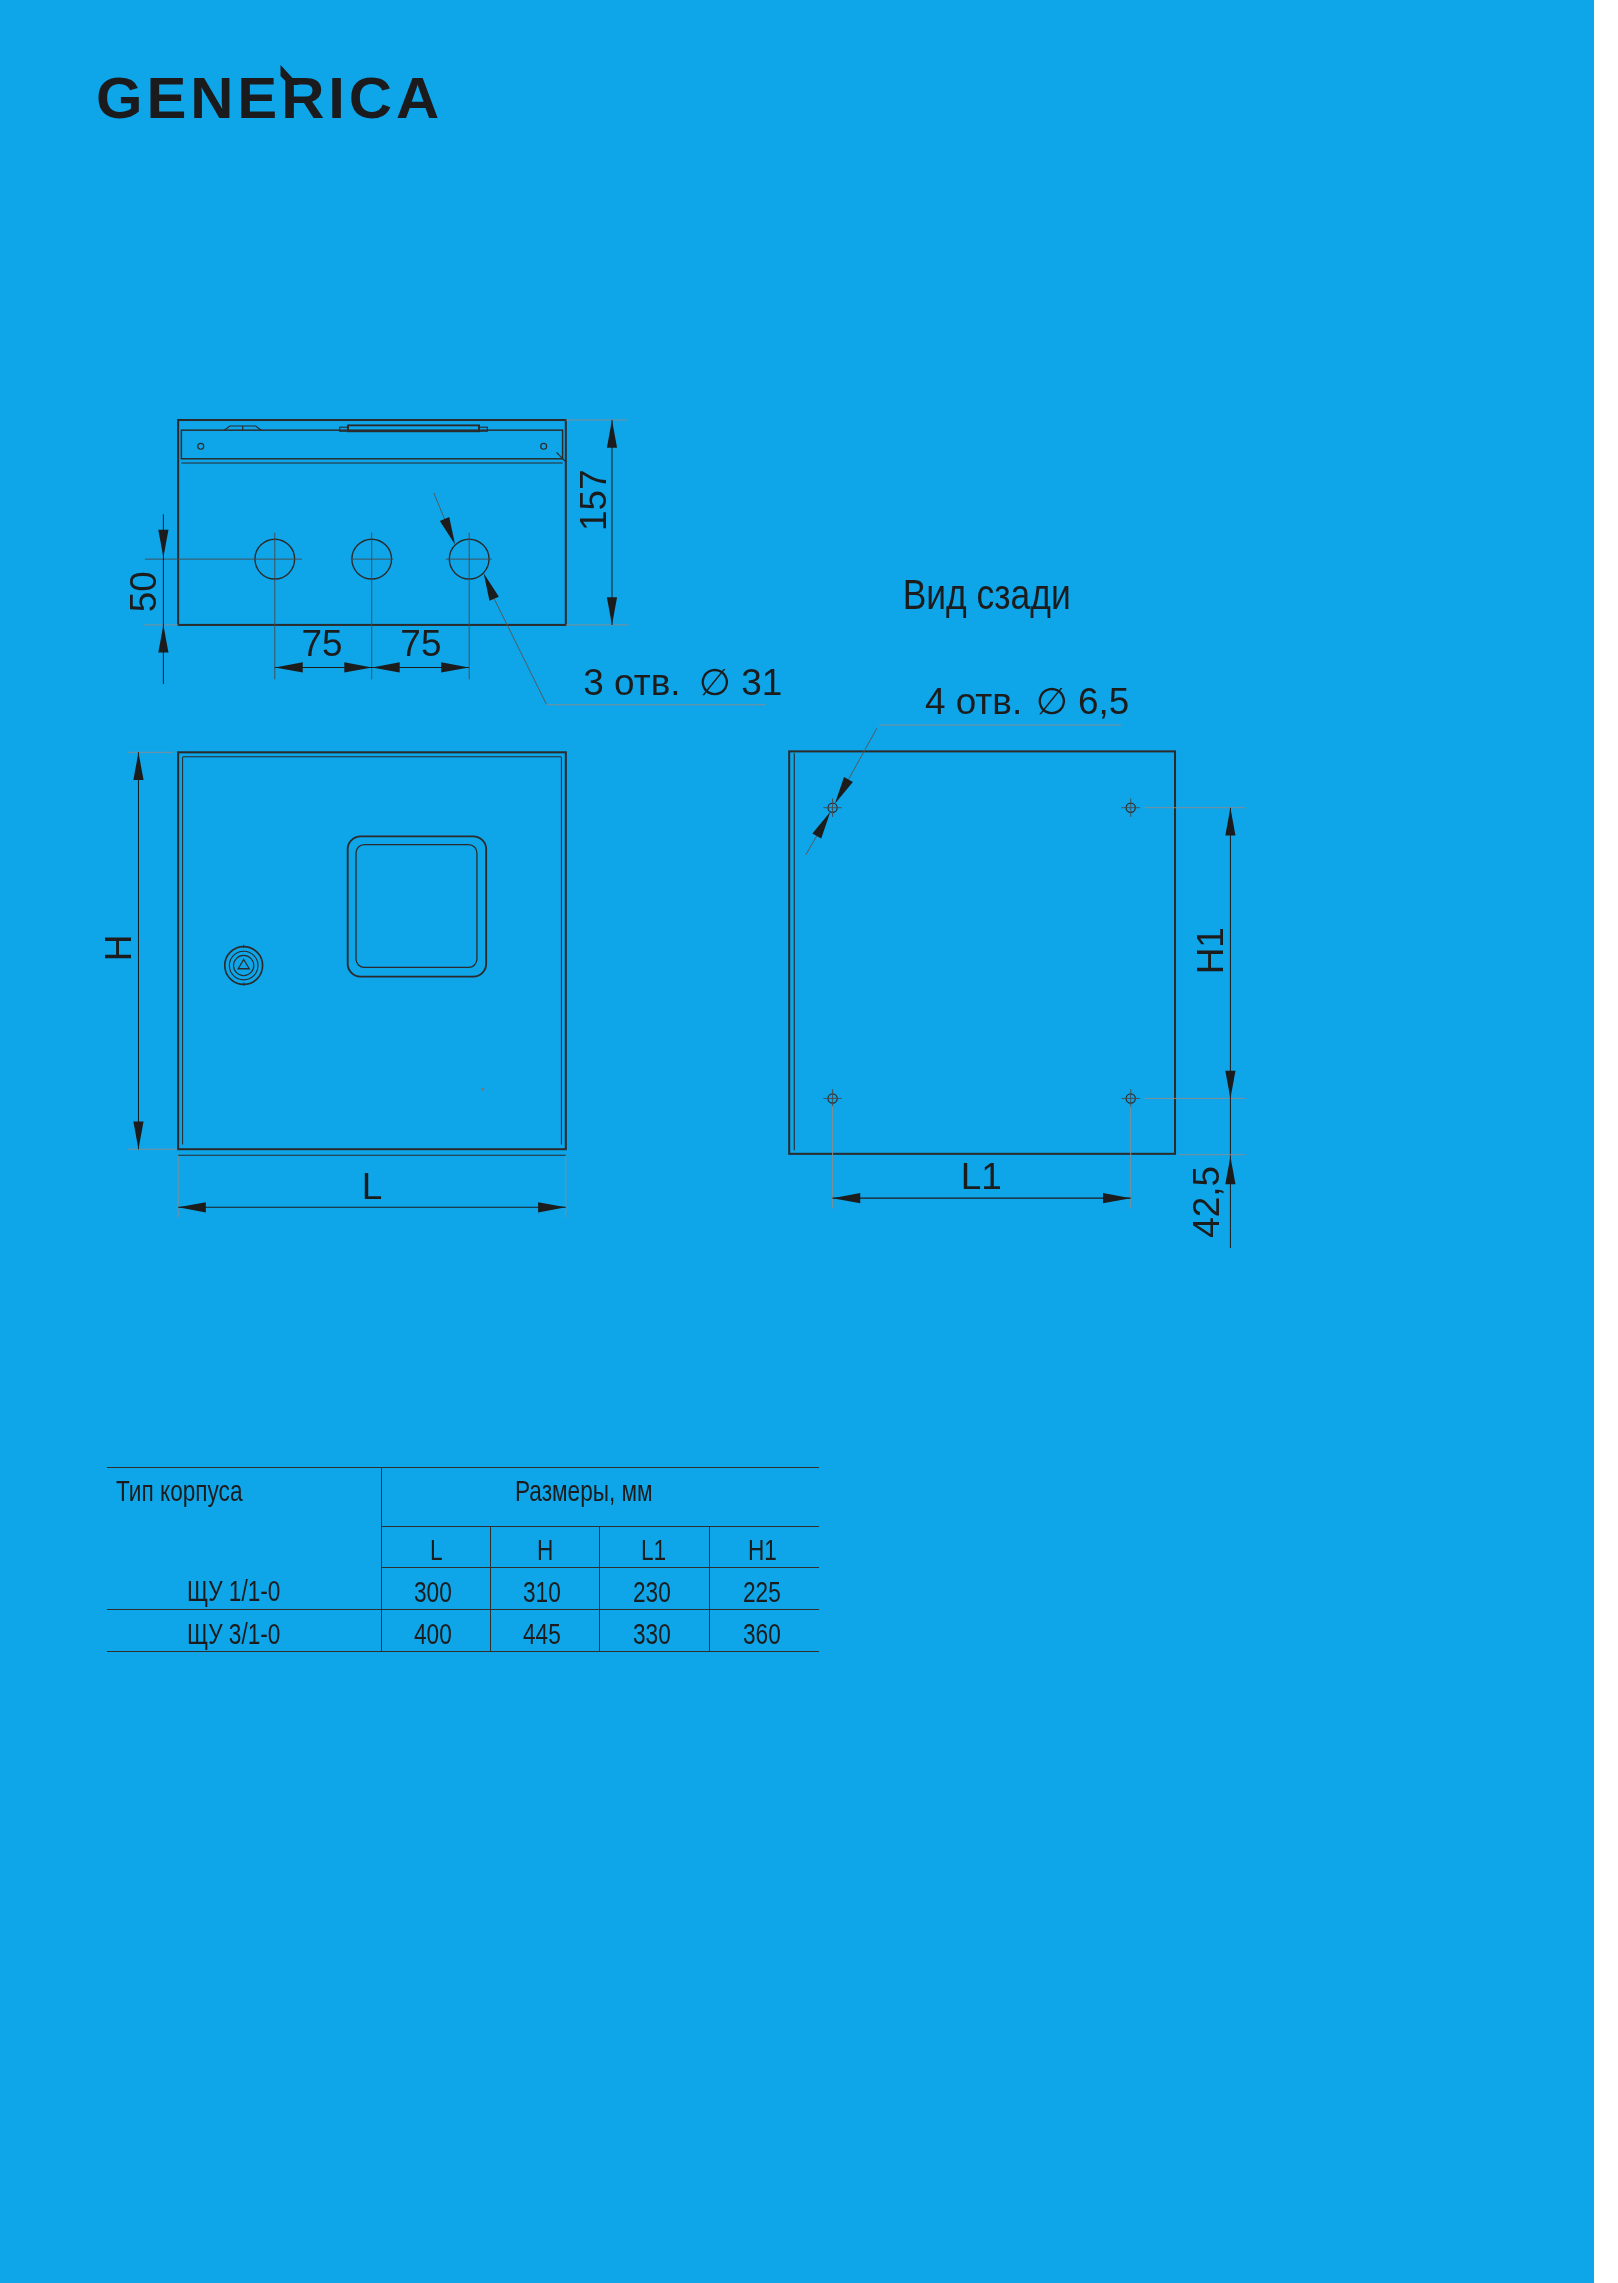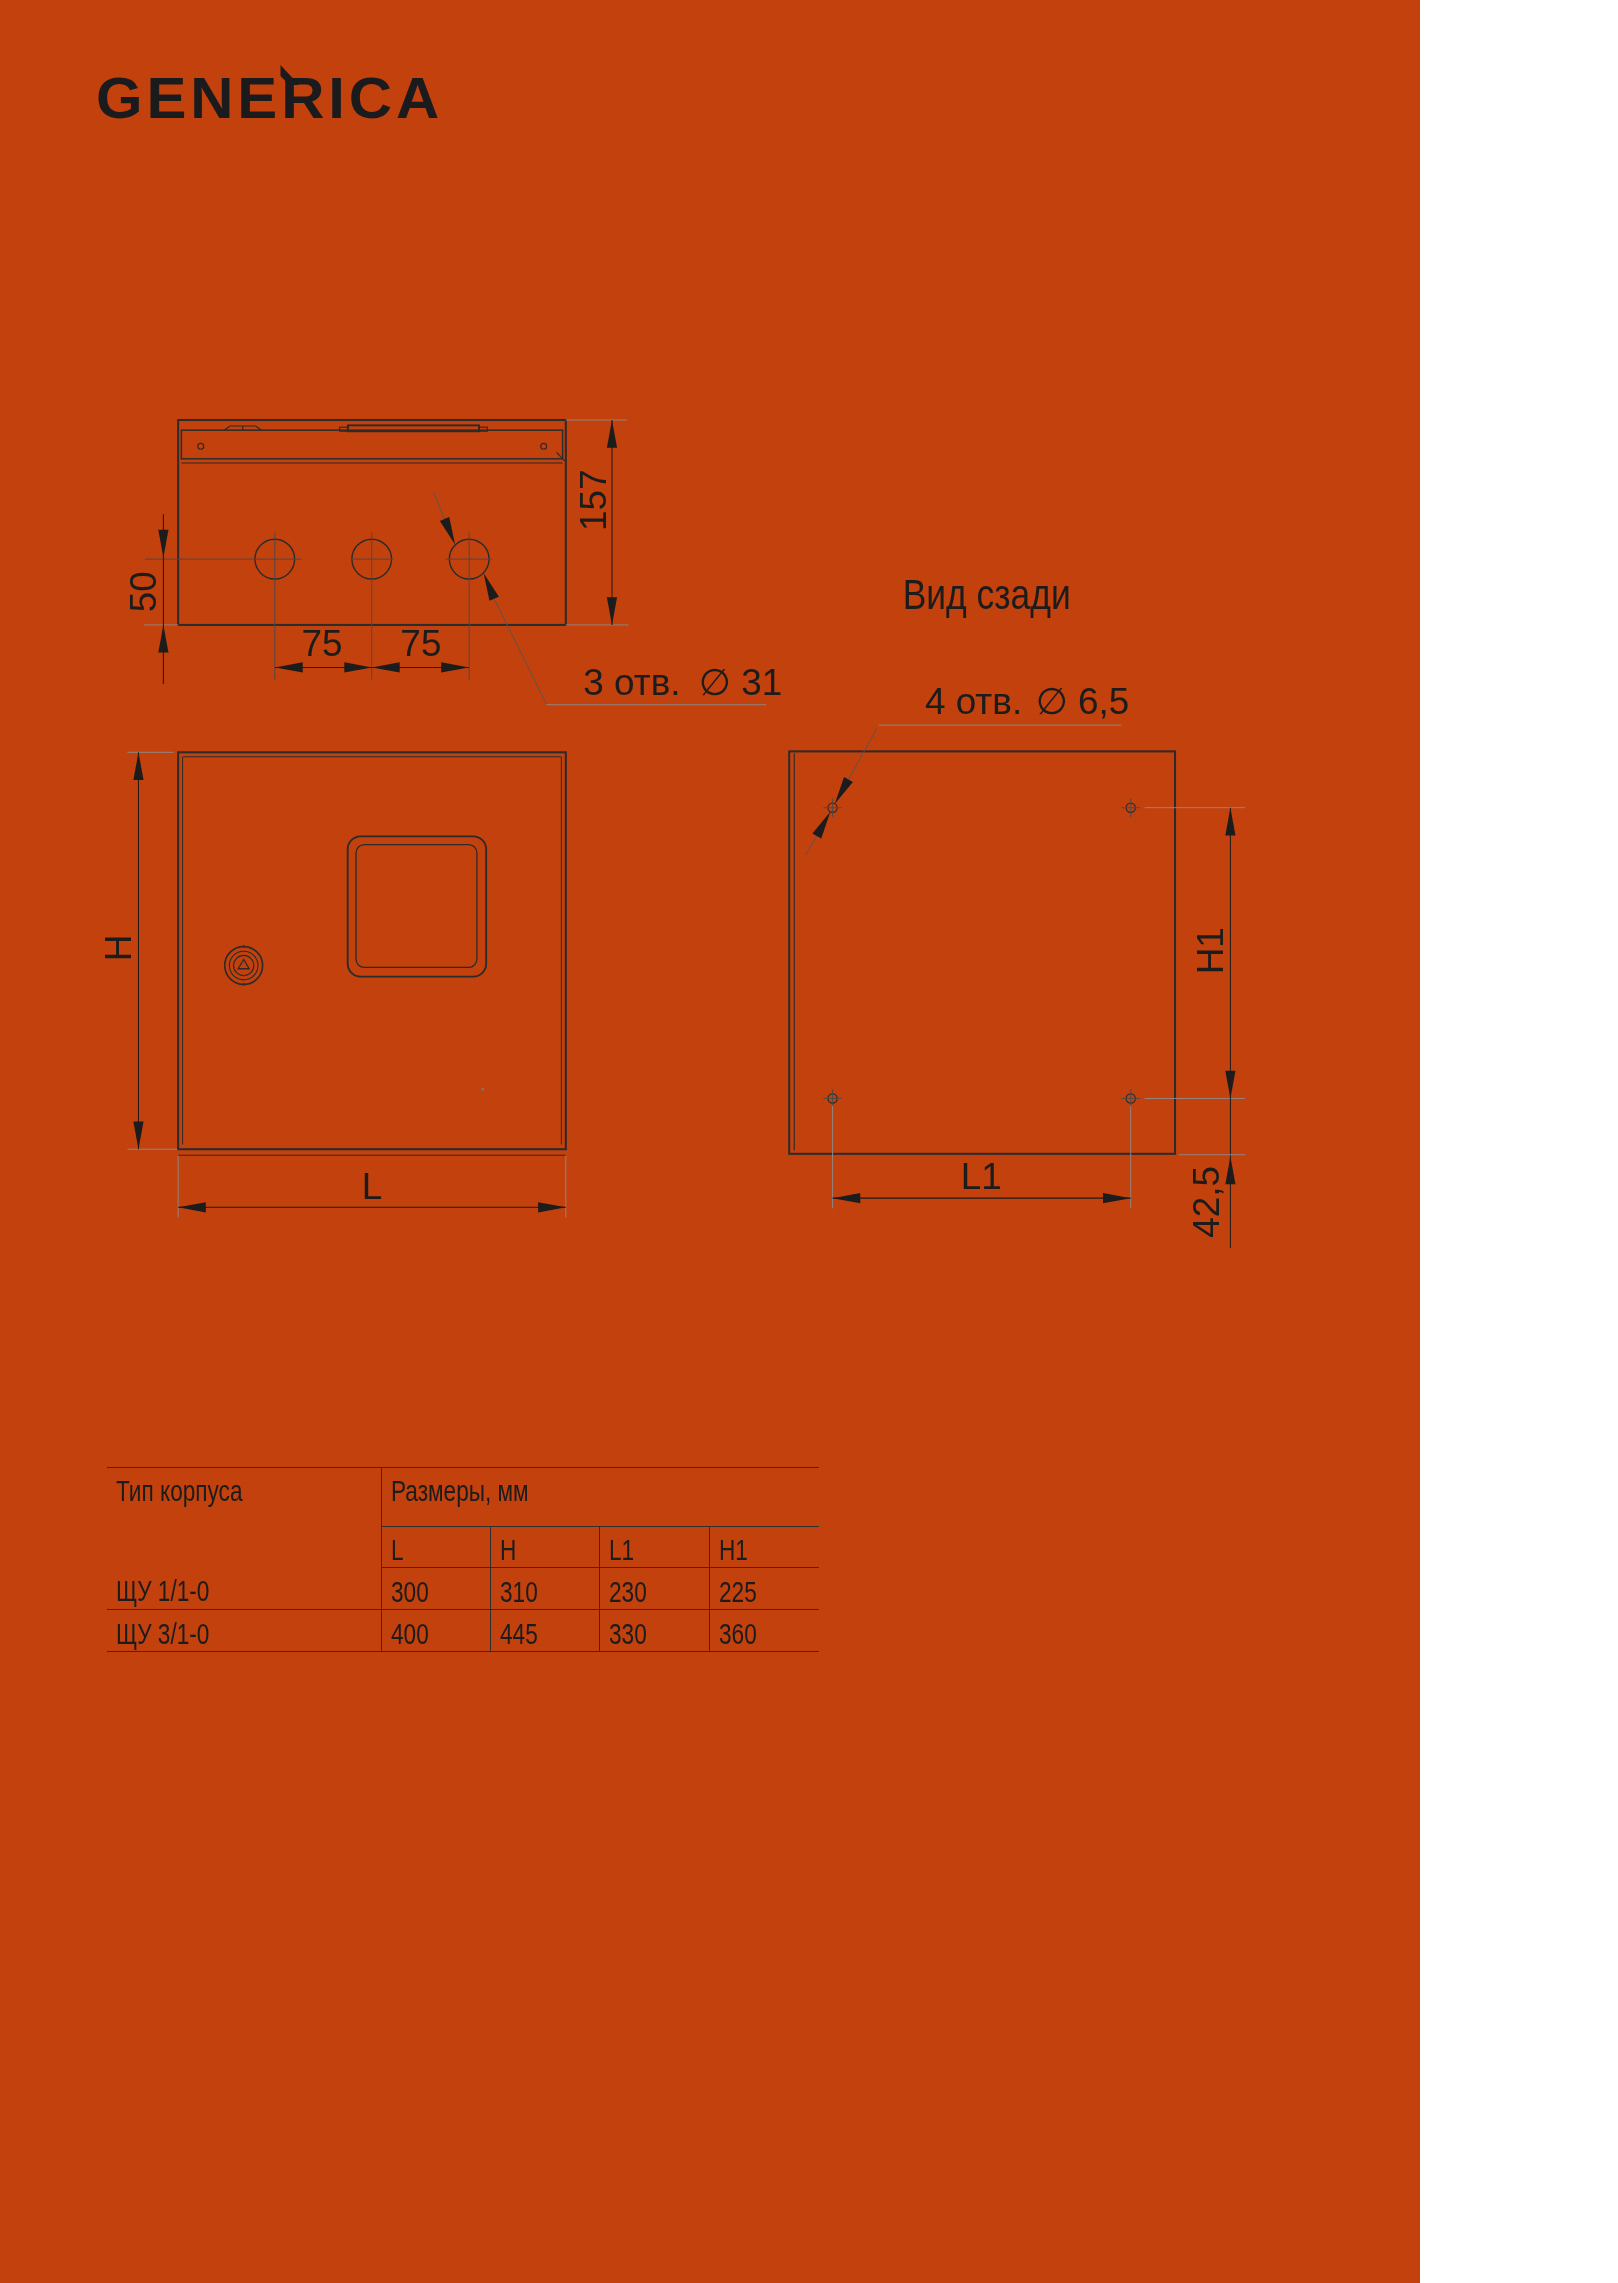--- a/index.html
+++ b/index.html
@@ -1,16 +1,16 @@
 <!DOCTYPE html>
 <html style="font-size:14.8px"><head>
 <meta charset="utf-8">
 <style>
   html,body{margin:0;padding:0;background:#ffffff;}
-  .page{position:relative;width:1420px;height:2283px;background:#c2410c;overflow:hidden;
+  .page{position:relative;width:1594px;height:2283px;background:#0ea5e9;overflow:hidden;
         font-family:"Liberation Sans", sans-serif;color:#1c1c1c;}
   
   .logo{position:absolute;left:96px;top:70px;font-size:57px;font-weight:900;
         letter-spacing:3.7px;line-height:1;color:#1b1b1d;transform:scaleX(1.05);
         transform-origin:0 0;white-space:nowrap;}
   .logo-peak{position:absolute;left:278px;top:65px;width:21px;height:20px;background:#1b1b1d;
         clip-path:polygon(12% 0, 100% 100%, 55% 100%, 12% 55%);}
   
   svg.drawing{position:absolute;left:0;top:0;}
   svg .obj{stroke:#2b2b2b;fill:none;}
@@ -19,21 +19,21 @@
   svg .cl{stroke:#4a4a4a;stroke-width:1;fill:none;}
   svg .ldr{stroke:#555;stroke-width:1;fill:none;}
   svg .ah{fill:#1c1c1c;stroke:none;}
   svg text{font-family:"Liberation Sans", sans-serif;font-size:40px;fill:#1c1c1c;}
   svg text.vtitle{font-size:46px;}
   
   .size-table{position:absolute;left:107px;top:1467px;border-collapse:collapse;table-layout:fixed;}
   .size-table td{border:0 solid #2f2f2f;font-size:29px;color:#1c1c1c;vertical-align:top;
         padding:7.4px 3.7px 0 9.2px;white-space:nowrap;overflow:visible;}
   .size-table .bt{border-top-width:1.8px;margin-top:24px;}
-  .size-table .bb{border-bottom-width:1.8px;}
+  .size-table .bb{border-bottom-width:1.8px;text-align:center;}
   .size-table .bl{border-left-width:1.8px;}
   .size-table .br{border-right-width:1.8px;}
   .cnd{display:inline-block;transform:scaleX(0.78);transform-origin:0 50%;white-space:nowrap;}
   
   .caption{position:absolute;left:115px;top:2018px;font-size:32px;color:#1b1b1b;white-space:nowrap;}
   .cnd-cap{display:inline-block;transform:scaleX(0.62);transform-origin:0 50%;letter-spacing:0.5px;}
 </style>
 </head>
 <body>
 

